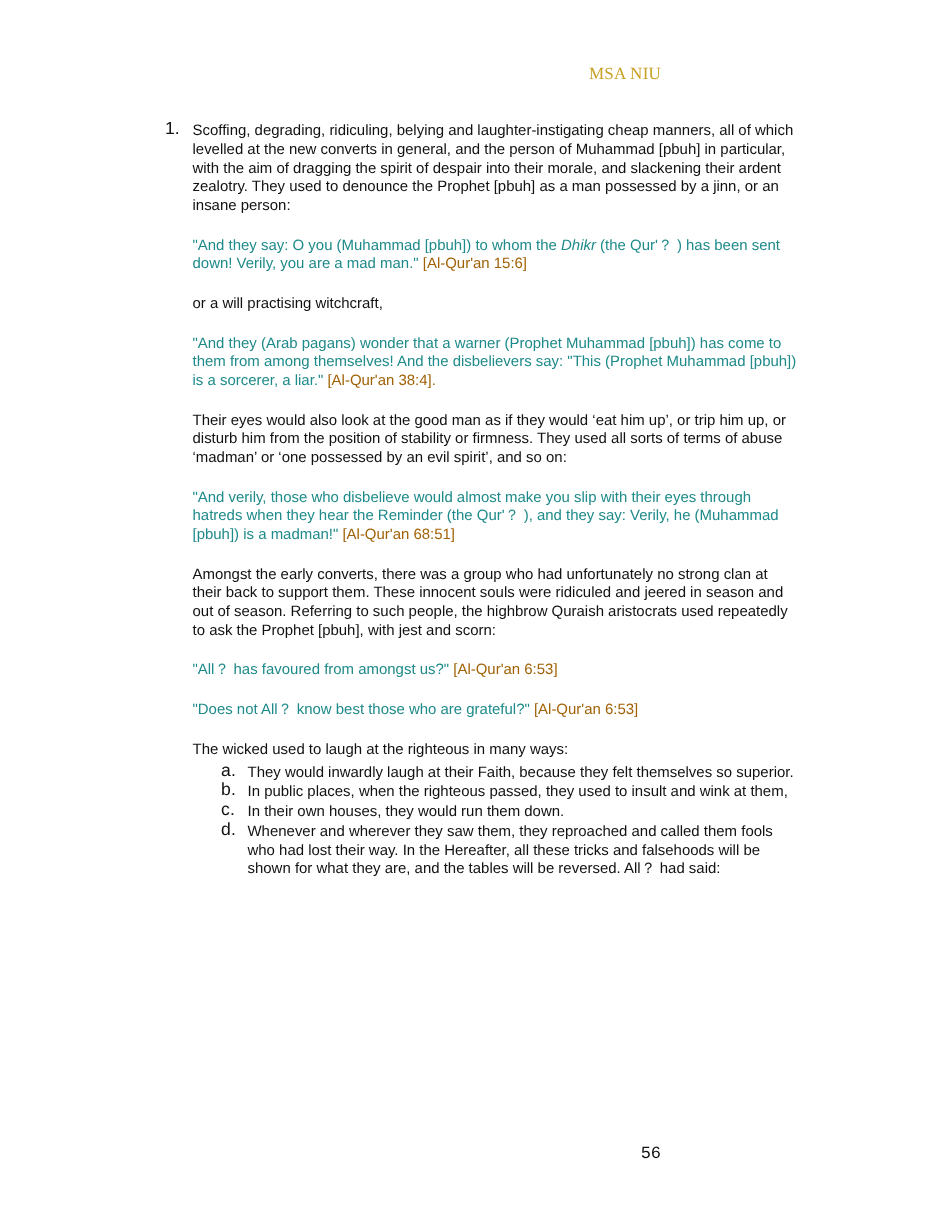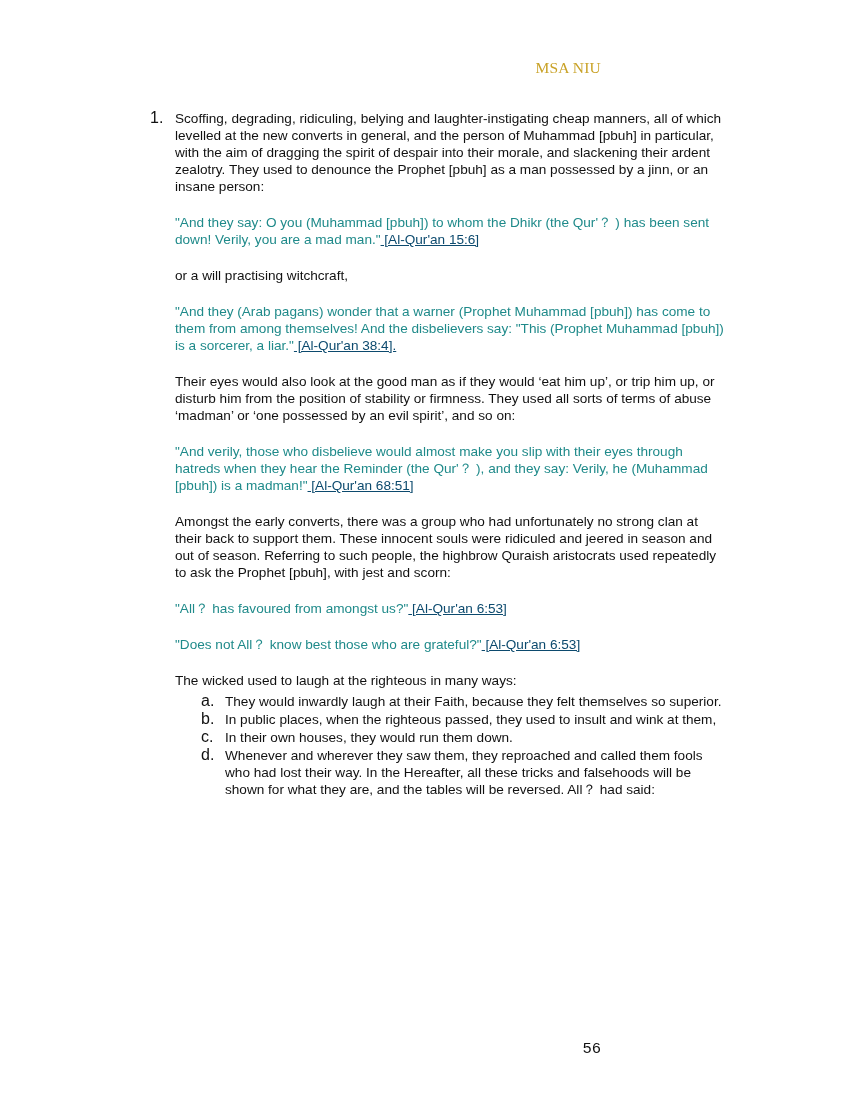--- a/index.html
+++ b/index.html
@@ -17,38 +17,38 @@
     .content {
       position: absolute; left: 175px; top: 102px; width: 552px;
       font-family: "Liberation Sans", sans-serif; font-size: 13.6px; line-height: 17px; color: #111;
     }
     .num {
       position: absolute; left: -25px; top: -1px;
       font-size: 16px;
     }
     p { margin: 0 0 19px 0; }
     .q { color: #1f8a8a; }
-    .ref { color: #0c4a6e; text-decoration: underline; }
+    .ref { color: #a16207; }
     .sub { margin: 0; padding: 0; list-style: none; margin-left: 50px; width: 502px; }
     .sub li { position: relative; margin: 0 0 1px 0; }
     .sub .lbl { position: absolute; left: -24px; top: -1px; font-size: 16px; }
   </style>
 </head>
 <body>
 
 <div class="page">
   <div class="header">MSA NIU</div>
 
   <div class="content">
     <span class="num">1.</span>
 
     <p>Scoffing, degrading, ridiculing, belying and laughter-instigating cheap manners, all of which levelled at the new converts in general, and the person of Muhammad [pbuh] in particular, with the aim of dragging the spirit of despair into their morale, and slackening their ardent zealotry. They used to denounce the Prophet [pbuh] as a man possessed by a jinn, or an insane person:</p>
 
     <p>
-      <span class="q">"And they say: O you (Muhammad [pbuh]) to whom the </span><span class="q" style="">Dhikr</span><span class="q"> (the Qur'？ ) has been sent down! Verily, you are a mad man."</span><span class="ref"> [Al-Qur'an 15:6]</span>
+      <span class="q">"And they say: O you (Muhammad [pbuh]) to whom the </span><span class="q" style="font-style:italic">Dhikr</span><span class="q"> (the Qur'？ ) has been sent down! Verily, you are a mad man."</span><span class="ref"> [Al-Qur'an 15:6]</span>
     </p>
 
     <p>or a will practising witchcraft,</p>
 
     <p>
       <span class="q">"And they (Arab pagans) wonder that a warner (Prophet Muhammad [pbuh]) has come to them from among themselves! And the disbelievers say: "This (Prophet Muhammad [pbuh]) is a sorcerer, a liar."</span><span class="ref"> [Al-Qur'an 38:4].</span>
     </p>
 
     <p>Their eyes would also look at the good man as if they would ‘eat him up’, or trip him up, or disturb him from the position of stability or firmness. They used all sorts of terms of abuse ‘madman’ or ‘one possessed by an evil spirit’, and so on:</p>
 

